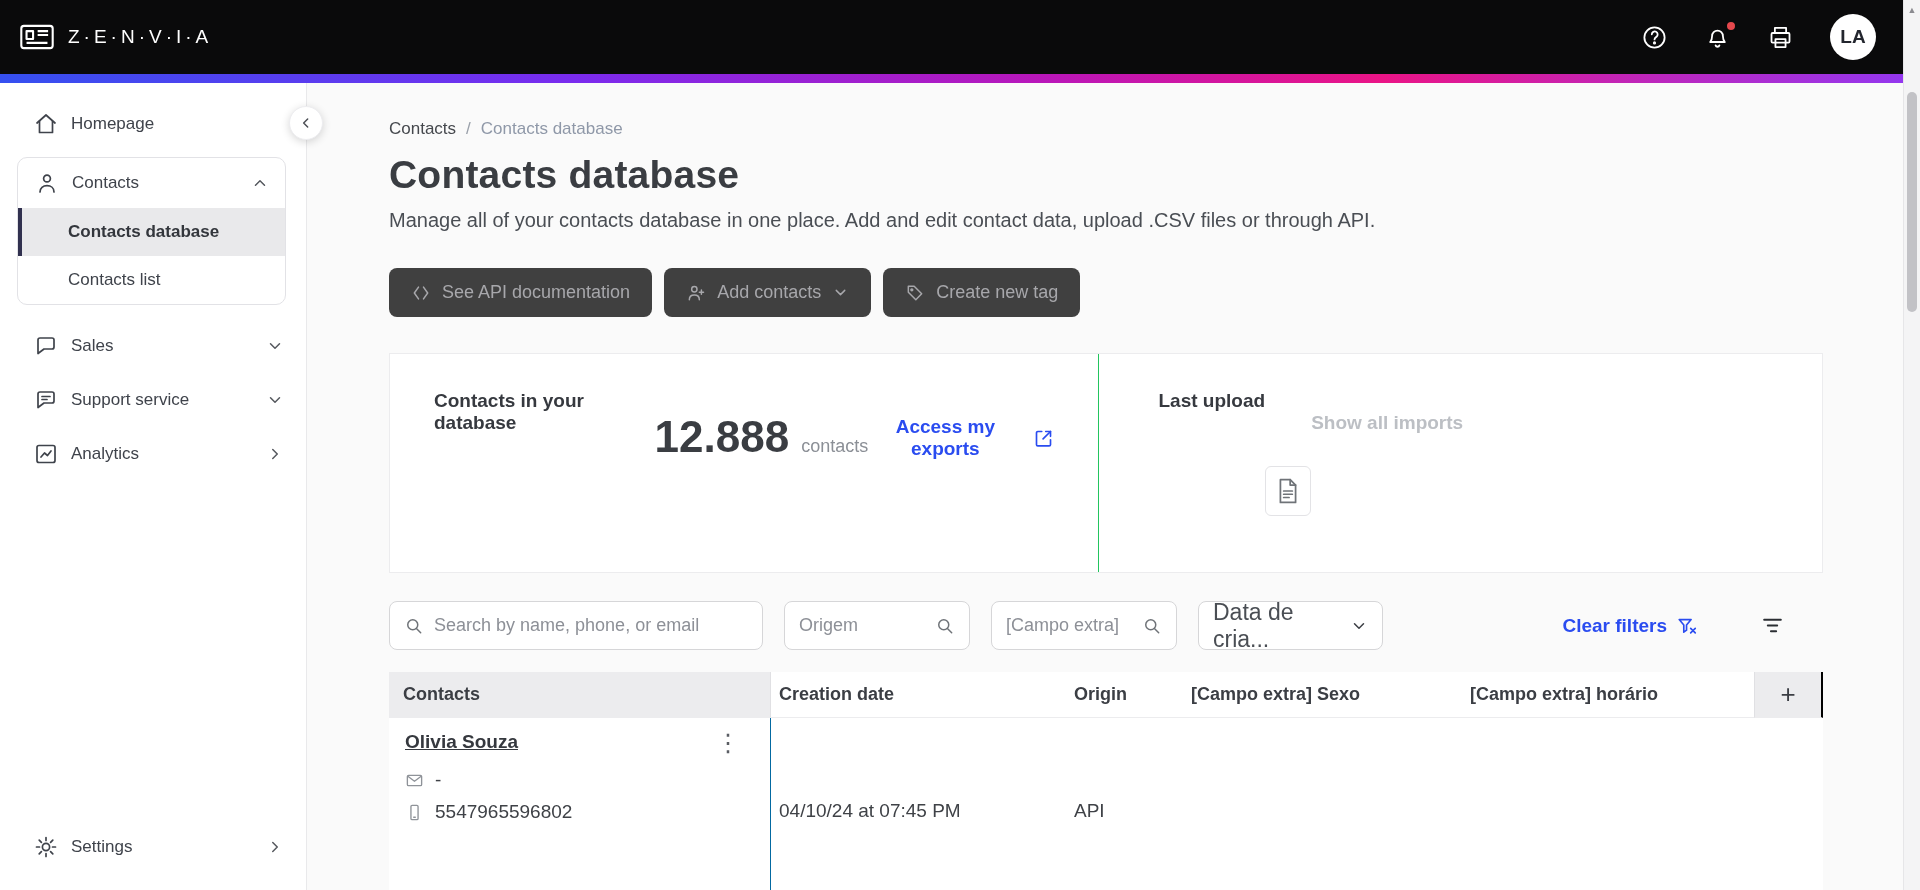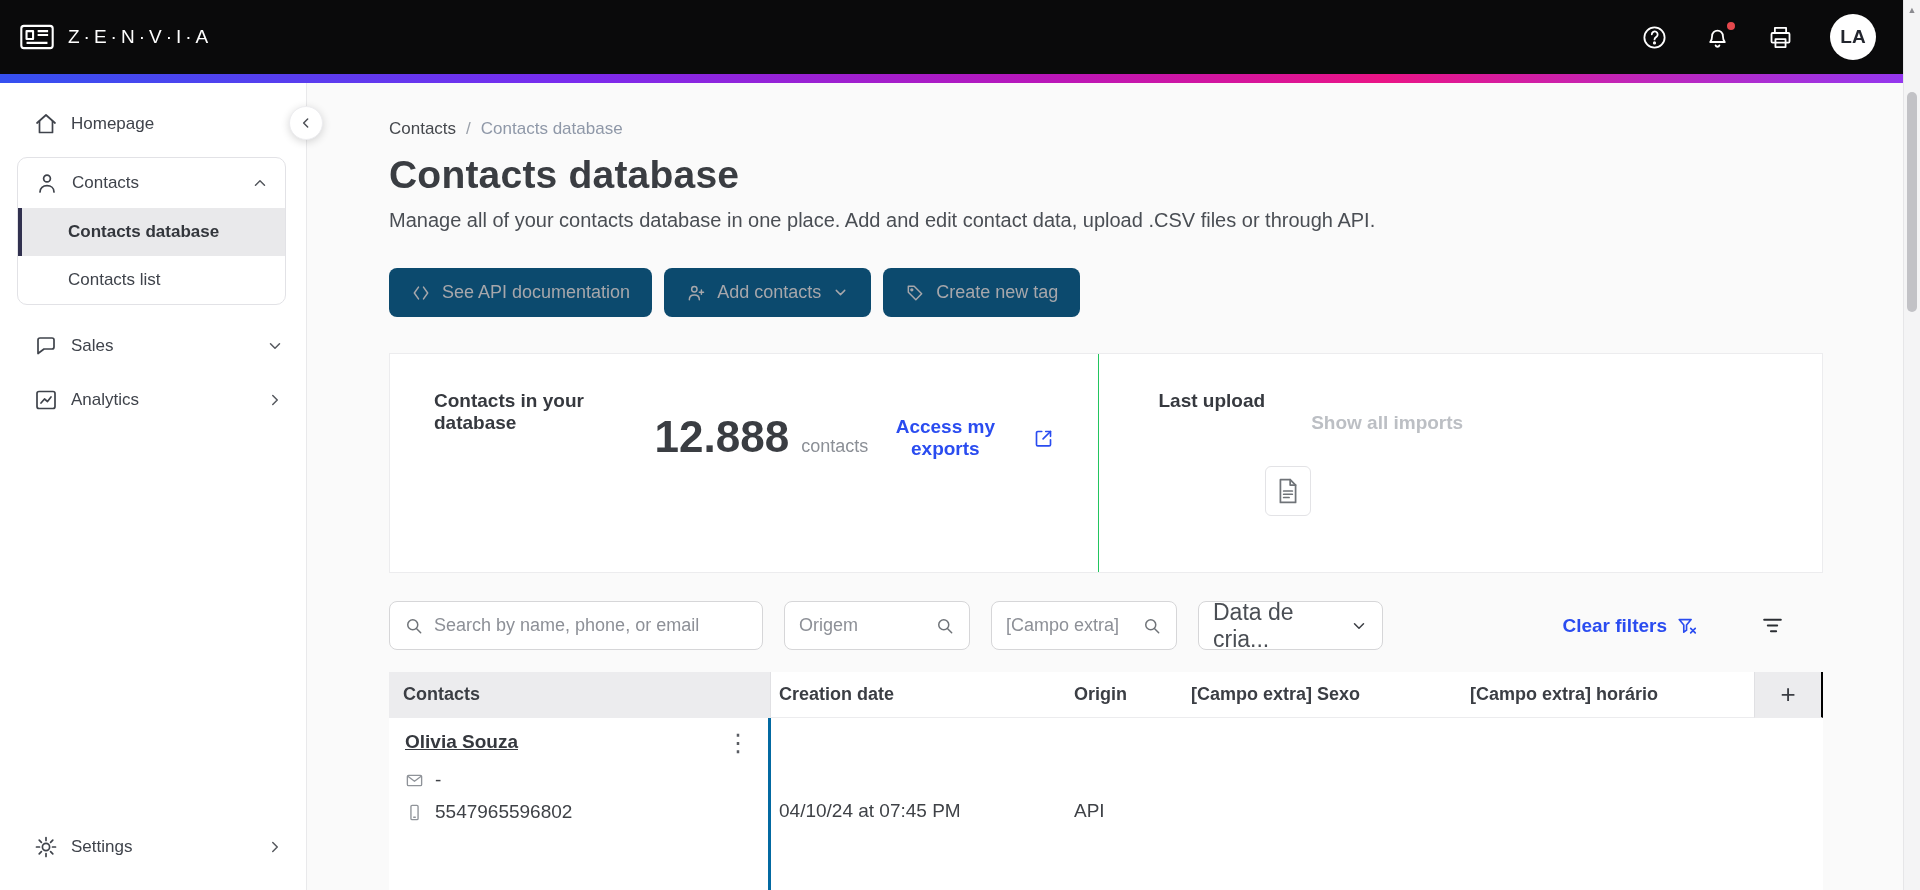--- a/index.html
+++ b/index.html
@@ -40,21 +40,21 @@
   
   .main { flex:1; padding:36px 82px 0 82px; overflow:hidden; }
   .breadcrumb { display:flex; align-items:center; gap:10px; font-size:17px; }
   .crumb-parent { color:#45484d; cursor:pointer; text-decoration:none; }
   .crumb-sep { color:#9aa0aa; }
   .crumb-current { color:#8f98a8; }
   .page-title { margin-top:14px; font-size:39px; font-weight:600; color:#3a3d42; letter-spacing:.2px; }
   .page-subtitle { margin-top:12px; font-size:20px; color:#4a4e54; }
 
   .actions-row { margin-top:36px; display:flex; gap:12px; }
-  .action-btn { height:49px; padding:0 22px; border:none; border-radius:8px; background:#0c4a6e; color:#a7a7ab; font-size:18px; font-weight:500; font-family:inherit; display:flex; align-items:center; gap:11px; cursor:default; }
+  .action-btn { height:49px; padding:0 22px; border:none; border-radius:8px; background:#404040; color:#a7a7ab; font-size:18px; font-weight:500; font-family:inherit; display:flex; align-items:center; gap:11px; cursor:default; }
 
   .stats-panel { margin-top:36px; width:1434px; height:220px; background:#fff; border:1px solid #ececee; display:flex; }
   .stats-left, .stats-right { flex:1; padding:36px 44px 0 44px; display:flex; flex-direction:row; }
   .stats-right { border-left:1px solid #22c55e; padding-left:60px; }
   .card-title { font-size:19px; font-weight:700; color:#36393f; }
   .count-row { margin-top:22px; display:flex; align-items:baseline; gap:12px; padding-left:5px; }
   .count { font-size:44px; font-weight:600; color:#3a3d42; }
   .count-unit { font-size:18px; color:#8b8f96; }
   .exports-row { margin-top:26px; text-align:center; }
   .exports-link { display:inline-flex; align-items:center; gap:10px; font-size:19px; font-weight:700; color:var(--link_blue,#2a4cf0); text-decoration:none; cursor:pointer;text-align:center; }
@@ -77,21 +77,21 @@
   .adv-filter-btn { margin-left:58px; margin-right:34px; border:none; background:none; color:#2b2e33; cursor:pointer; padding:4px; }
 
   .contacts-table { margin-top:22px; width:1434px; }
   .t-head, .t-row { display:grid; grid-template-columns:382px 295px 117px 279px 292px 69px; }
   .t-head { height:46px; }
   .th { display:flex; align-items:center; padding-left:8px; font-size:18px; font-weight:700; color:#3b3e44; background:#fff; border-bottom:1px solid #ececee; }
   .th-contacts { background:#ececee; border-right:1px solid #e0e0e3; padding-left:14px; }
   .th-add { background:#ececee; border-left:1px solid #e0e0e3; justify-content:center; padding-left:0; font-size:26px; font-weight:400; border-top:none; cursor:pointer; font-family:inherit; }
   .t-row { background:#fff; min-height:172px; }
   .td { font-size:19px; color:#3f4247; }
-  .td-contact { border-right:3px solid #0369a1; padding:13px 14px 0 16px; }
+  .td-contact { border-right:1px solid #0369a1; padding:13px 26px 0 16px; }
   .contact-top { display:flex; justify-content:space-between; align-items:flex-start; }
   .contact-name { font-size:19px; font-weight:700; color:#35383e; text-decoration:underline; cursor:pointer; }
   .kebab { font-size:24px; line-height:1; color:#5a5d63; cursor:pointer; margin-right:4px; }
   .contact-line { margin-top:14px; display:flex; align-items:center; gap:11px; }
   .contact-line + .contact-line { margin-top:10px; }
   .contact-line .icon { color:#8f9399; }
   .td-plain { padding-top:82px; padding-left:8px; }
 
   
   .scrollbar { position:fixed; top:0; right:0; width:17px; height:890px; background:#f4f4f5; border-left:1px solid #e6e6e8; z-index:20; }
@@ -196,20 +196,34 @@
           </svg>
       </span>
       <span class="side-label">Sales</span>
       <span class="icon chev">
         <svg width="18" height="18" viewBox="0 0 24 24" fill="none" stroke="currentColor" stroke-width="2" stroke-linecap="round" stroke-linejoin="round">
             <path d="M6 9l6 6 6-6"></path>
           </svg>
       </span>
     </div>
 
+    <div class="side-item">
+      <span class="icon">
+        <svg width="24" height="24" viewBox="0 0 24 24" fill="none" stroke="currentColor" stroke-width="1.7" stroke-linecap="round" stroke-linejoin="round">
+            <path d="M4 6a2 2 0 0 1 2-2h12a2 2 0 0 1 2 2v7a2 2 0 0 1-2 2h-8l-6 4.5V6z"></path>
+            <path d="M8 8.5h8M8 11.5h5"></path>
+          </svg>
+      </span>
+      <span class="side-label">Support service</span>
+      <span class="icon chev">
+        <svg width="18" height="18" viewBox="0 0 24 24" fill="none" stroke="currentColor" stroke-width="2" stroke-linecap="round" stroke-linejoin="round">
+            <path d="M6 9l6 6 6-6"></path>
+          </svg>
+      </span>
+    </div>
 
     <div class="side-item">
       <span class="icon">
         <svg width="24" height="24" viewBox="0 0 24 24" fill="none" stroke="currentColor" stroke-width="1.7" stroke-linecap="round" stroke-linejoin="round">
             <rect x="3" y="3.5" width="18" height="17" rx="2"></rect>
             <path d="M7 15l3.5-4 3 2.5L17 9"></path>
           </svg>
       </span>
       <span class="side-label">Analytics</span>
       <span class="icon chev">

